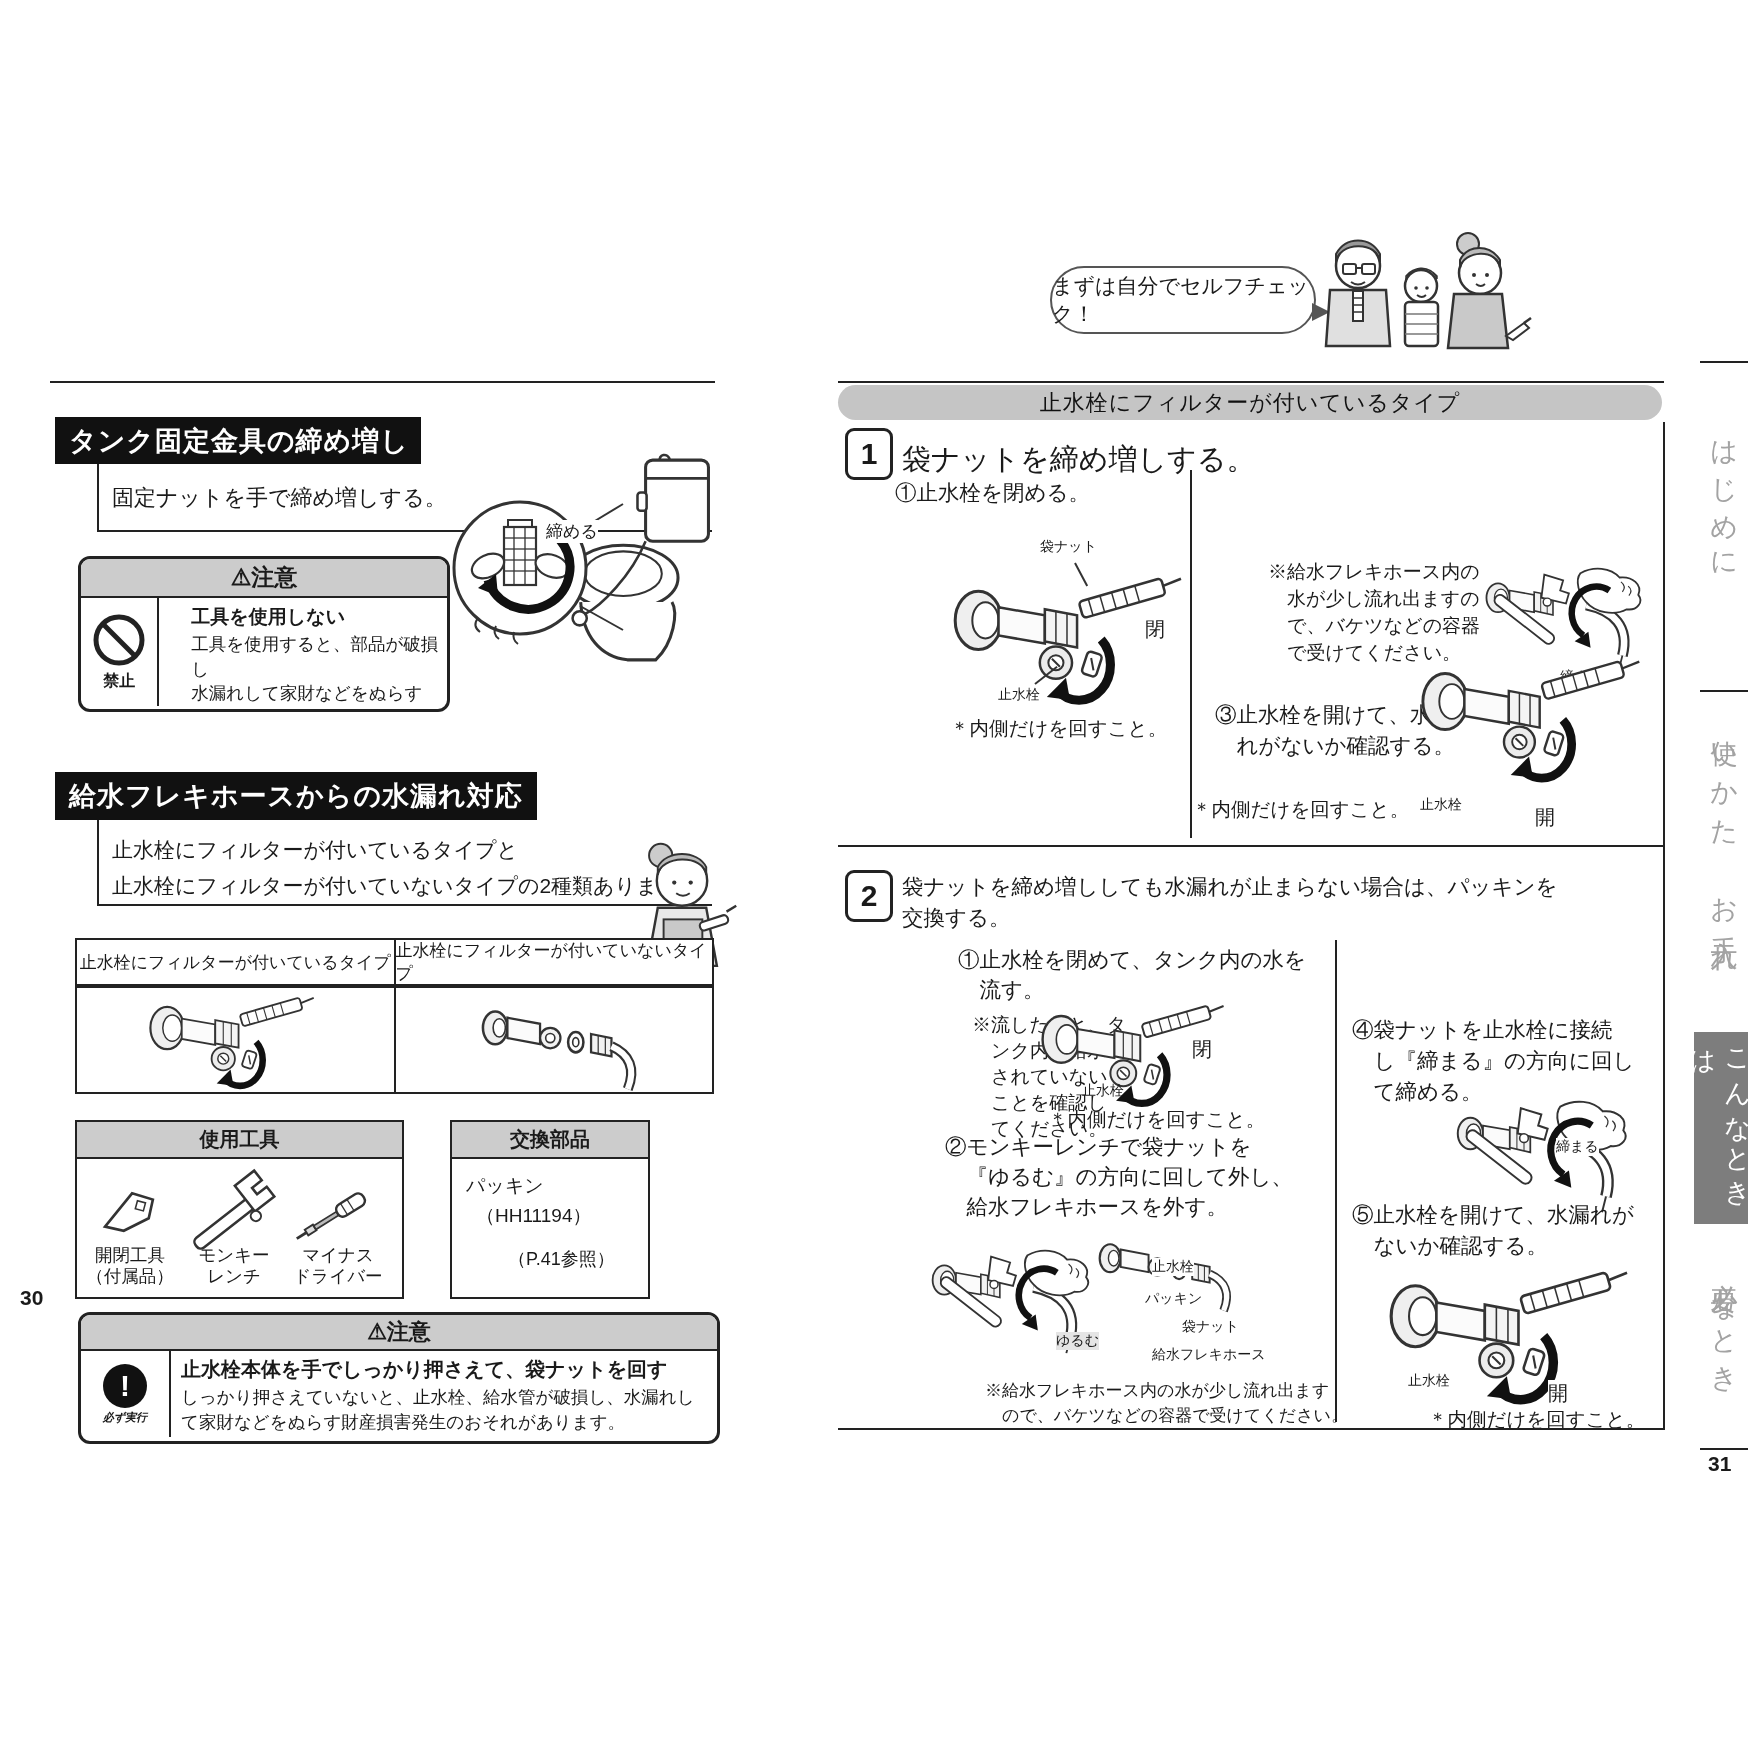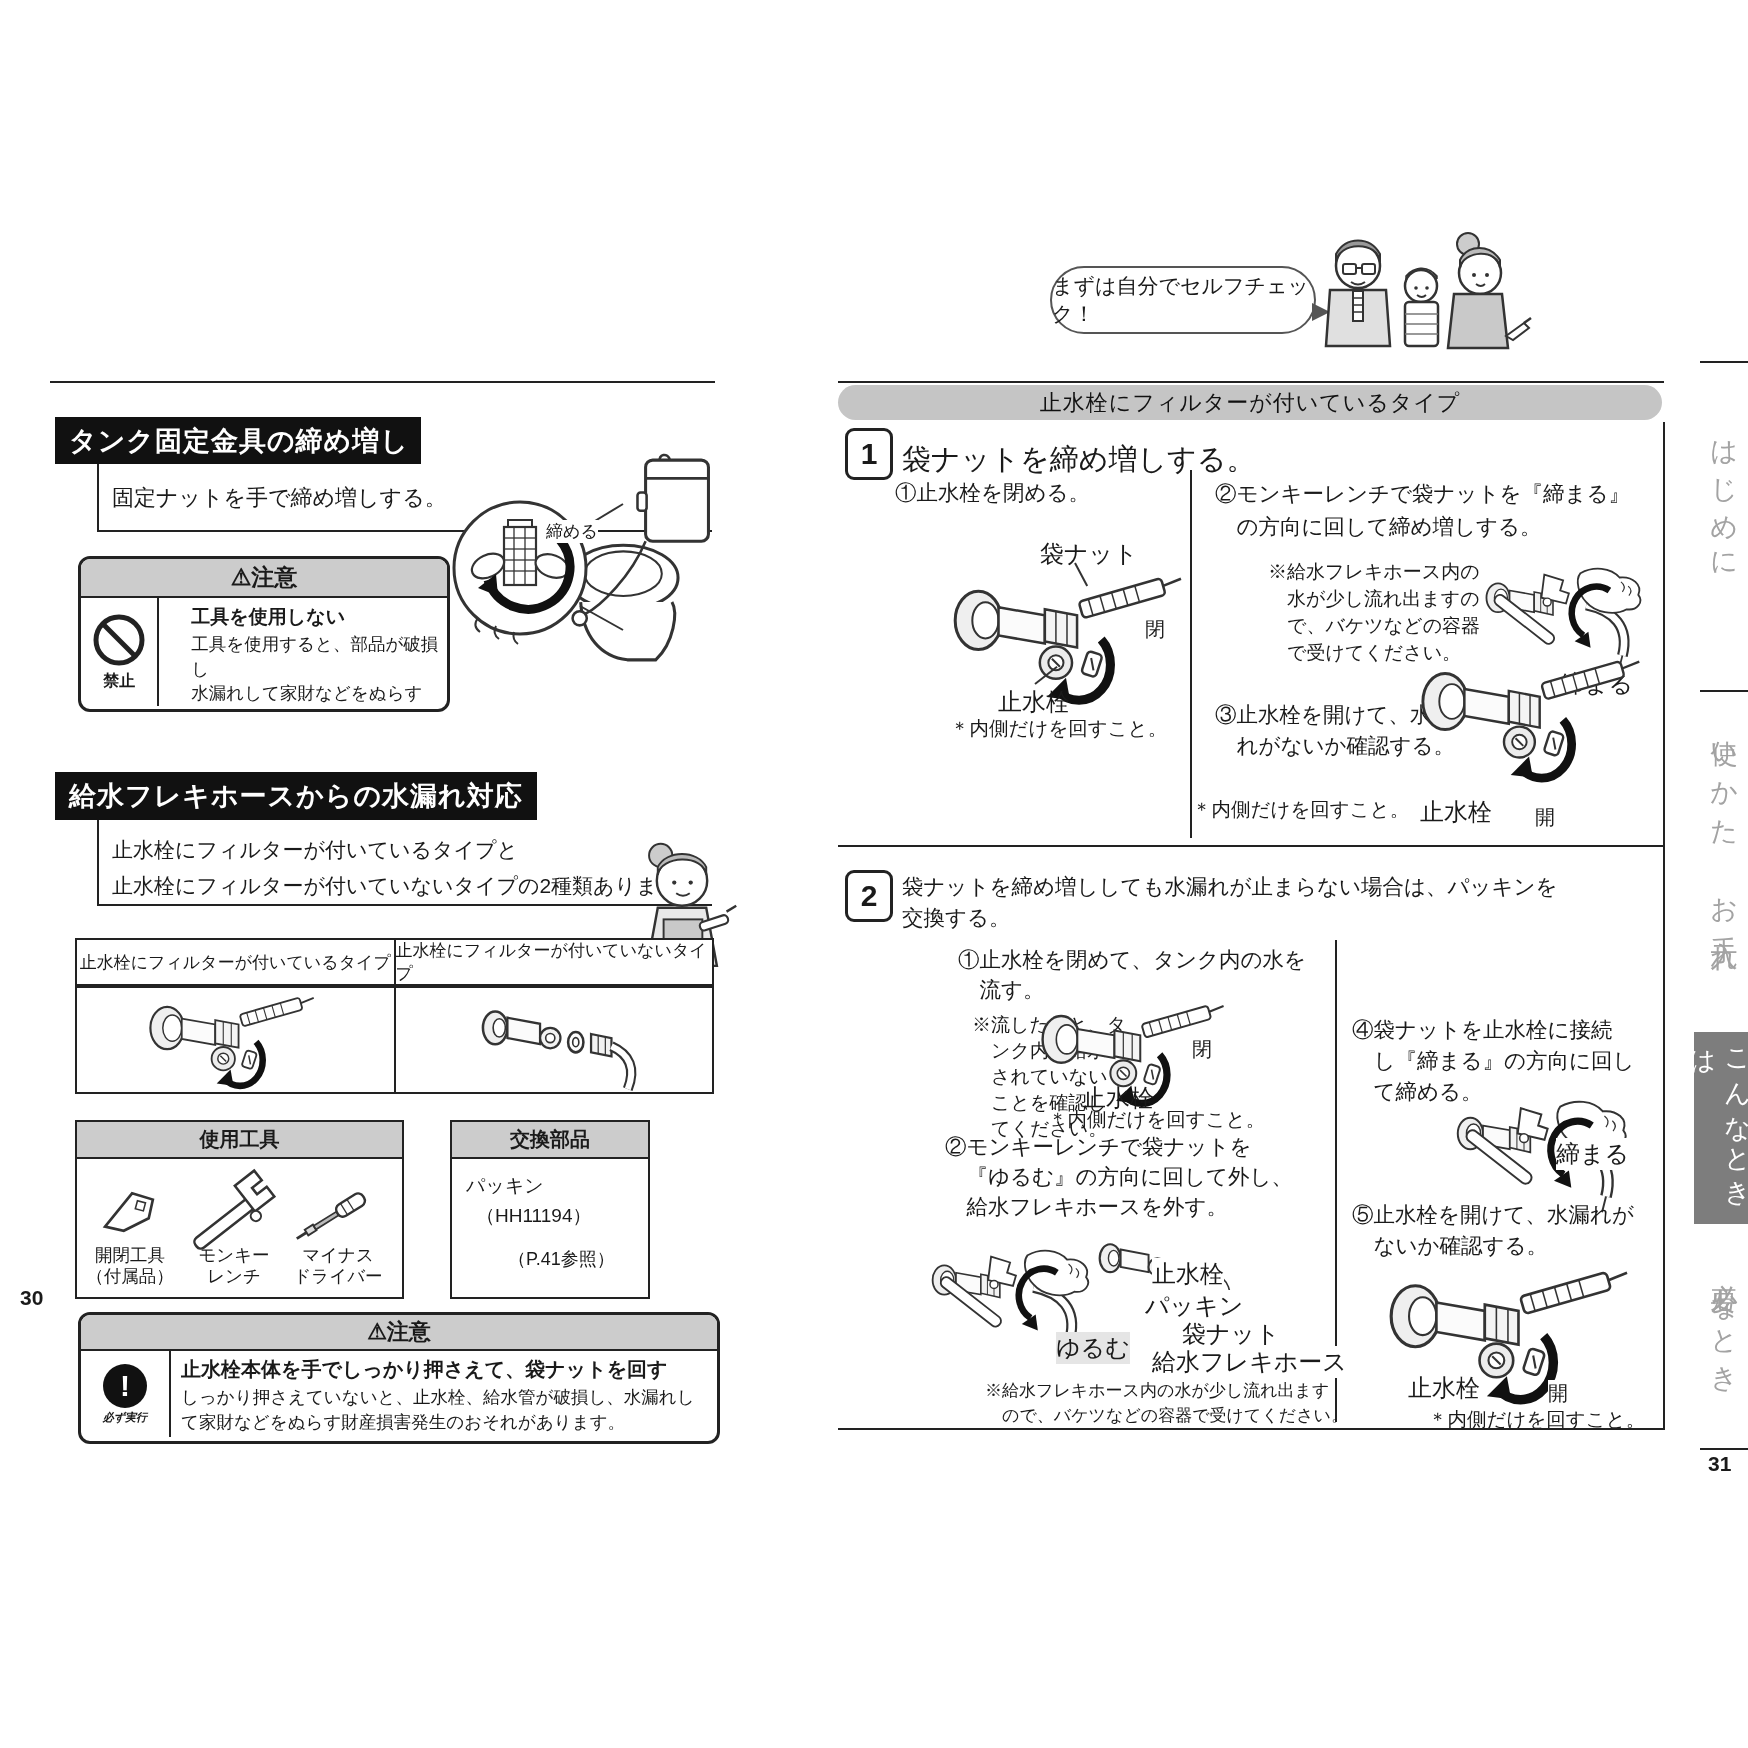--- a/index.html
+++ b/index.html
@@ -27,21 +27,21 @@
   .gbox{position:absolute;border:2.5px solid #222;background:#fff;}
   .gtitle{background:#ccc;border-bottom:2.5px solid #222;font-weight:bold;font-size:20px;
           text-align:center;padding:4px 0;}
   .pill{position:absolute;background:#c5c5c5;border-radius:18px;display:flex;align-items:center;
         justify-content:center;font-size:22px;letter-spacing:1px;color:#111;}
   .stepnum{position:absolute;border:3px solid #222;border-radius:9px;background:#fff;
            font-size:30px;font-weight:bold;display:flex;align-items:center;justify-content:center;}
   .steptitle{position:absolute;font-size:29px;}
   .sub{position:absolute;font-size:21.5px;line-height:31px;}
   .note{position:absolute;font-size:19.5px;line-height:27px;}
-  .small-label{position:absolute;font-size:24px;}
+  .small-label{position:absolute;font-size:14px;}
   .vtab{position:absolute;writing-mode:vertical-rl;font-size:27px;letter-spacing:6px;
         color:#a3a3a3;}
   .vtab-active{position:absolute;background:#7d7d7d;color:#fff;writing-mode:vertical-rl;
         font-size:26px;letter-spacing:3px;display:flex;align-items:center;justify-content:center;}
   .pagenum{position:absolute;font-weight:bold;font-size:21px;}
   .bubble{position:absolute;border:2.5px solid #555;border-radius:34px;display:flex;
           align-items:center;justify-content:center;font-size:21px;background:#fff;}
   .bubble:after{content:"";position:absolute;right:-16px;top:55%;width:0;height:0;
           border-top:9px solid transparent;border-bottom:9px solid transparent;
           border-left:18px solid #555;}
@@ -372,22 +372,20 @@
   <span class="small-label" style="left:1040px;top:538px;">袋ナット</span>
   <div class="lead-line" style="left:1075px;top:562px;width:26px;transform:rotate(62deg);"></div>
   <svg class="abs" style="left:952px;top:565px;width:232px;height:141px;" viewBox="0 0 230 140">
       <use href="#sym-valve"></use>
     </svg>
   <span class="small-label" style="left:1145px;top:616px;font-size:20px;">閉</span>
   <span class="small-label" style="left:998px;top:686px;">止水栓</span>
   <div class="lead-line" style="left:1035px;top:683px;width:28px;transform:rotate(-38deg);"></div>
   <div class="small-label" style="left:950px;top:715px;font-size:19.5px;">＊内側だけを回すこと。</div>
 
-  <div class="sub pre" style="left:1215px;top:478px;line-height:33px;">②モンキーレンチで袋ナットを『締まる』
-　の方向に回して締め増しする。</div>
   <div class="note pre" style="left:1268px;top:558px;font-size:19px;">※給水フレキホース内の
 　水が少し流れ出ますの
 　で、バケツなどの容器
 　で受けてください。</div>
   <svg class="abs" style="left:1472px;top:548px;width:188px;height:140px;" viewBox="0 0 260 160">
       <use href="#sym-wrench"></use>
     </svg>
   <span class="small-label" style="left:1560px;top:668px;background:#fff;">締まる</span>
 
   <div class="sub pre" style="left:1215px;top:700px;line-height:31px;">③止水栓を開けて、水漏

